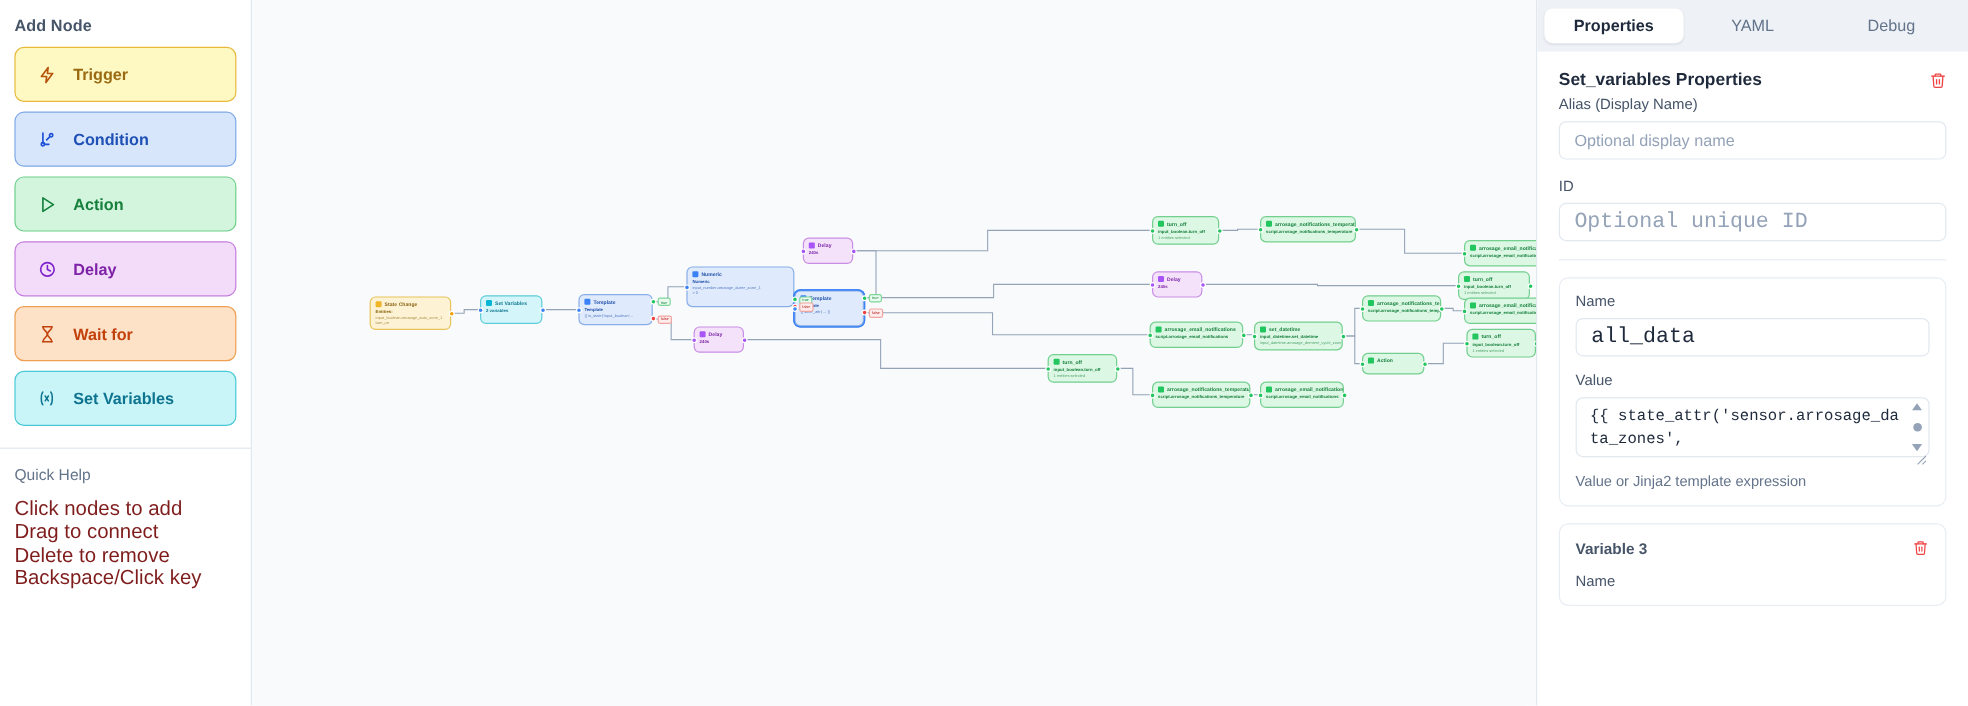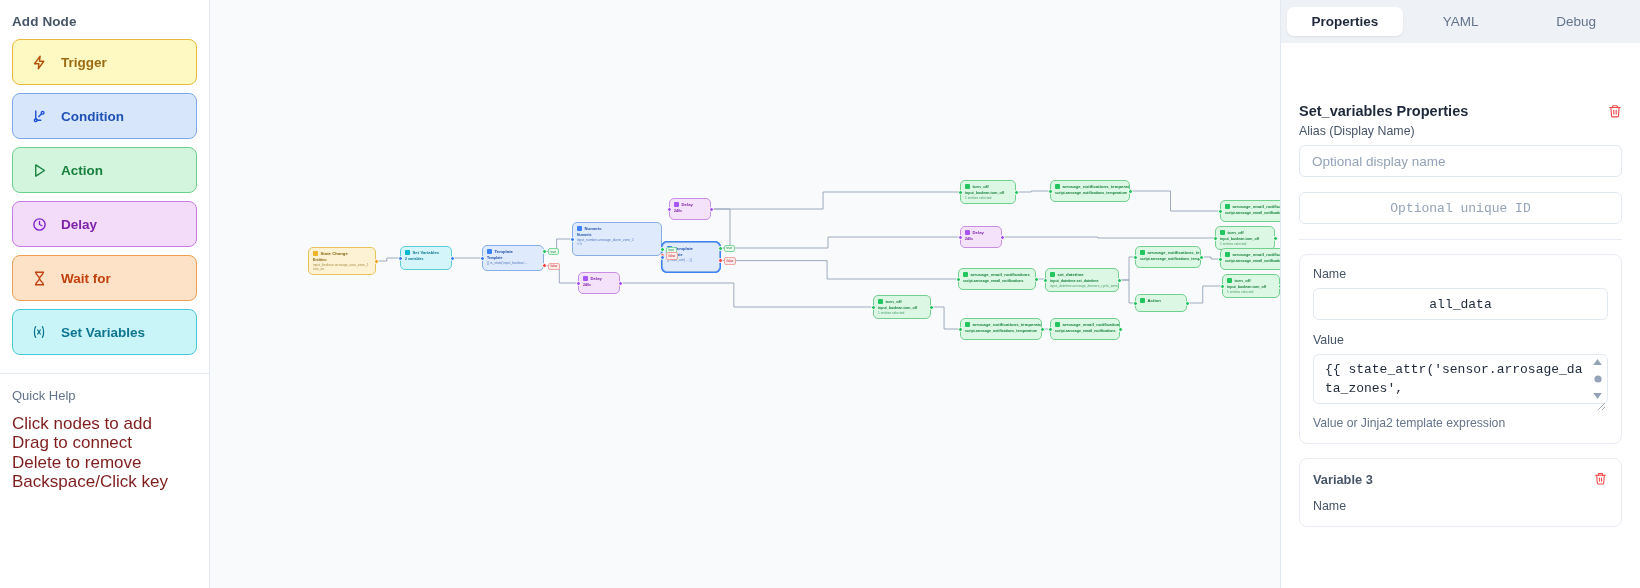--- a/index.html
+++ b/index.html
@@ -95,21 +95,21 @@
     position:absolute; font-size:3.2px; padding:0.5px 1.6px;
     border-radius:2px; border:1px solid; z-index:4; line-height:1.3;
   }
   .hl-true  { background:#e9fbef; border-color:#7ed69b; color:#16803c; }
   .hl-false { background:#fdeceb; border-color:#f0a5a0; color:#b91c1c; }
 
   
   .props {
     width:360px; flex:0 0 360px; height:588px;
     background:#ffffff; border-left:1px solid #e2e8f0;
-    display:flex; flex-direction:column; overflow:hidden;gap:44px;
+    display:flex; flex-direction:column; overflow:hidden;
   }
   .tabs {
     height:43px; flex:0 0 43px; background:#eef2f7;
     display:flex; align-items:center; padding:0 6px; gap:0;
   }
   .tab {
     flex:1 1 0; text-align:center; font-size:13.5px; color:#64748b;
     padding:7px 0; border-radius:7px; cursor:pointer; font-weight:400;
   }
   .tab.active { background:#ffffff; color:#1e293b; font-weight:700; box-shadow:0 1px 2px rgba(15,23,42,.08); }
@@ -118,21 +118,21 @@
   .props-head { display:flex; align-items:center; justify-content:space-between; margin-bottom:5px; }
   .props-title { font-size:14.5px; font-weight:700; color:#1e293b; }
   .trash { cursor:pointer; width:14px; height:16px; display:block; }
 
   .field-label { font-size:12.4px; color:#475569; margin-bottom:7px; display:block; }
   .txt-input {
     width:100%; height:32px; border:1px solid #e2e8f0; border-radius:6px;
     padding:0 12px; font-size:13.5px; color:#1e293b; background:#fff;
     font-family:"Liberation Sans", sans-serif; outline:none;
   }
-  .txt-input.mono { font-family:"Liberation Mono", monospace; font-size:13px;text-align:center; }
+  .txt-input.mono { font-family:"Liberation Mono", monospace; font-size:18px; }
   .txt-input::placeholder { color:#94a3b8; }
   .field { margin-bottom:15px; }
 
   .divider { height:1px; background:#e8edf3; margin:9px 0 14px 0; }
 
   .varcard {
     border:1px solid #e8edf3; border-radius:8px; padding:12px 13px 13px 13px;
     margin-bottom:14px; background:#fff;
   }
   .varcard-head { display:flex; align-items:center; justify-content:space-between; margin-bottom:12px; }
@@ -496,20 +496,21 @@
             </svg>
         </span>
       </div>
 
       <div class="field">
         <label class="field-label">Alias (Display Name)</label>
         <input class="txt-input" type="text" placeholder="Optional display name" style="">
       </div>
 
       <div class="field">
+        <label class="field-label">ID</label>
         <input class="txt-input mono" type="text" placeholder="Optional unique ID" style="">
       </div>
 
       <div class="divider"></div>
 
       <div class="varcard">
 
         <label class="field-label">Name</label>
         <input class="txt-input mono" type="text" style="margin-bottom: 13px;" value="all_data">
 

